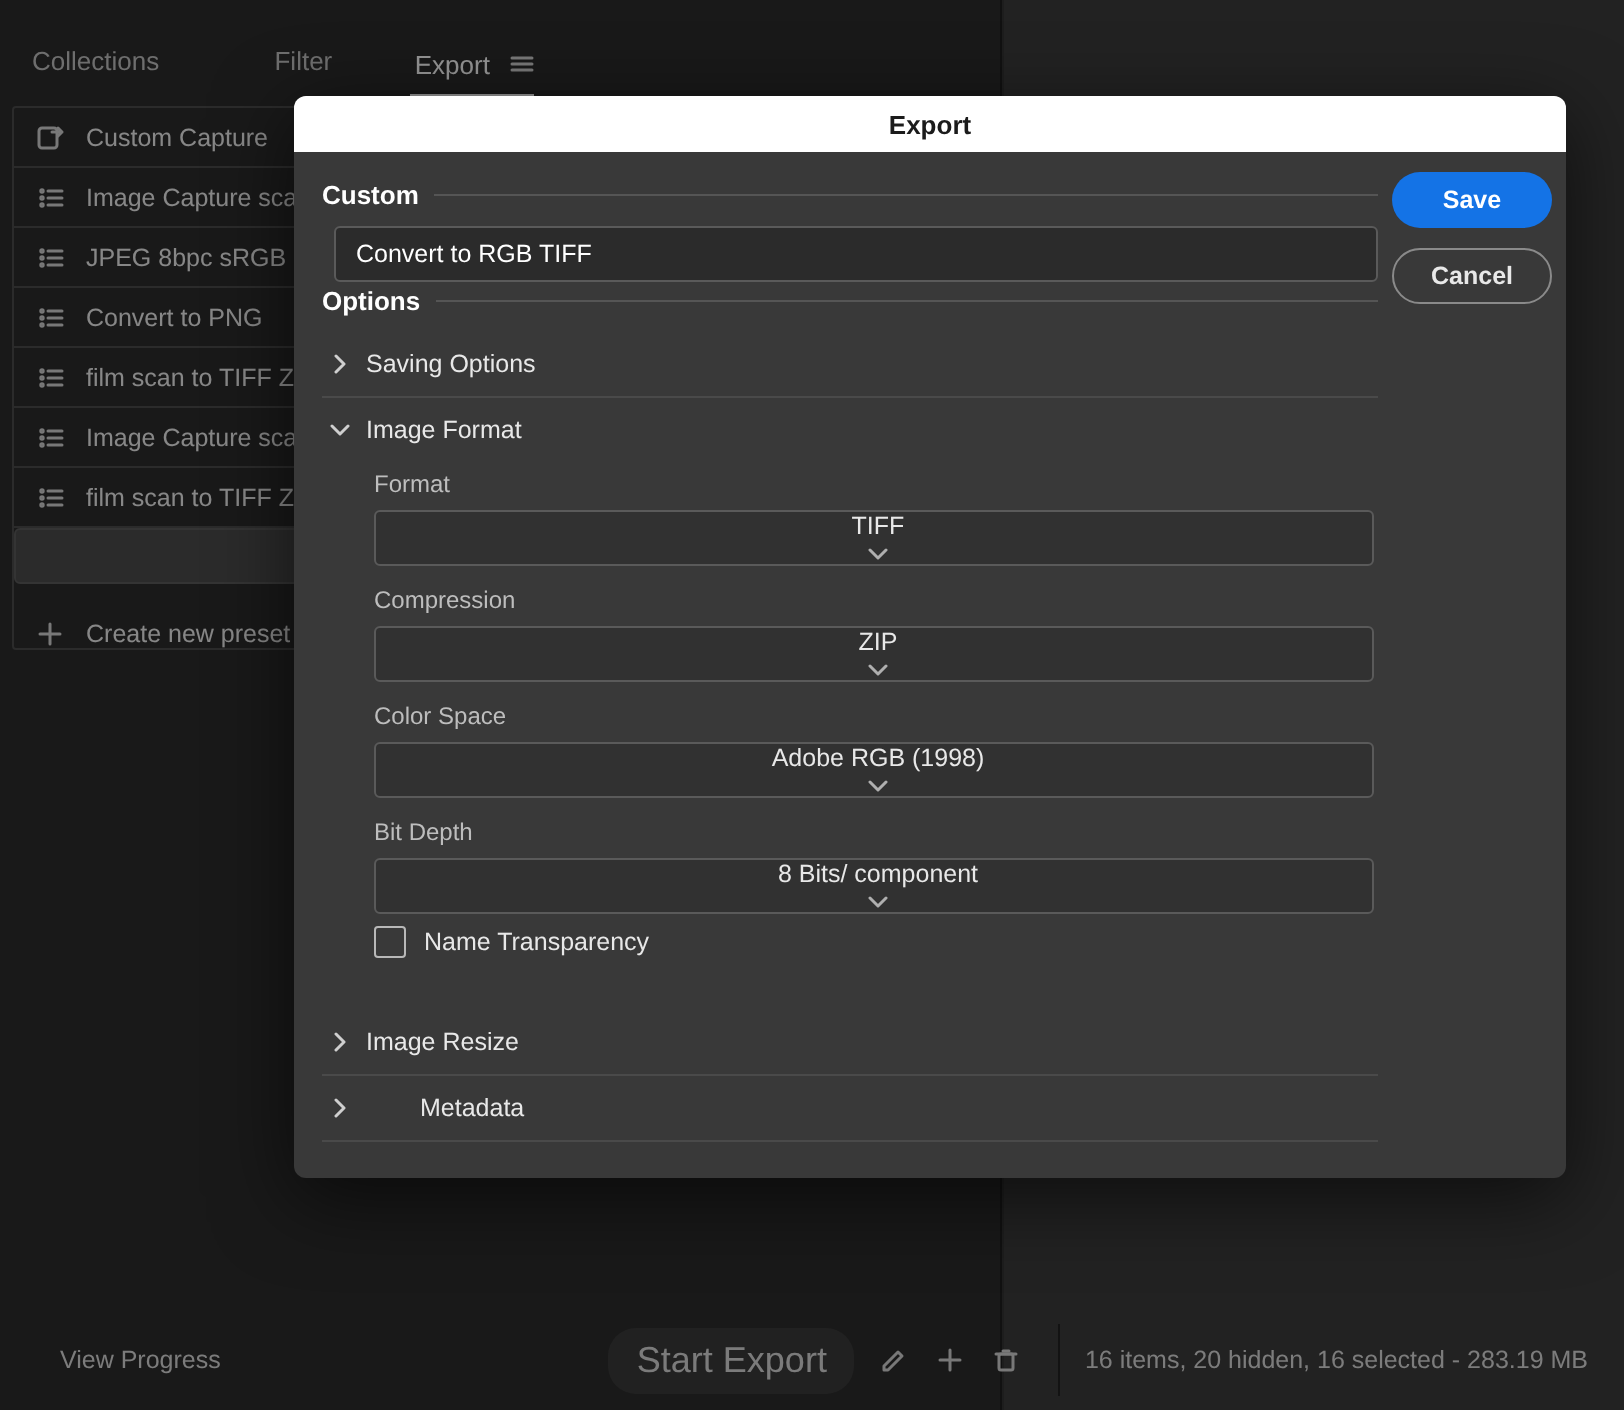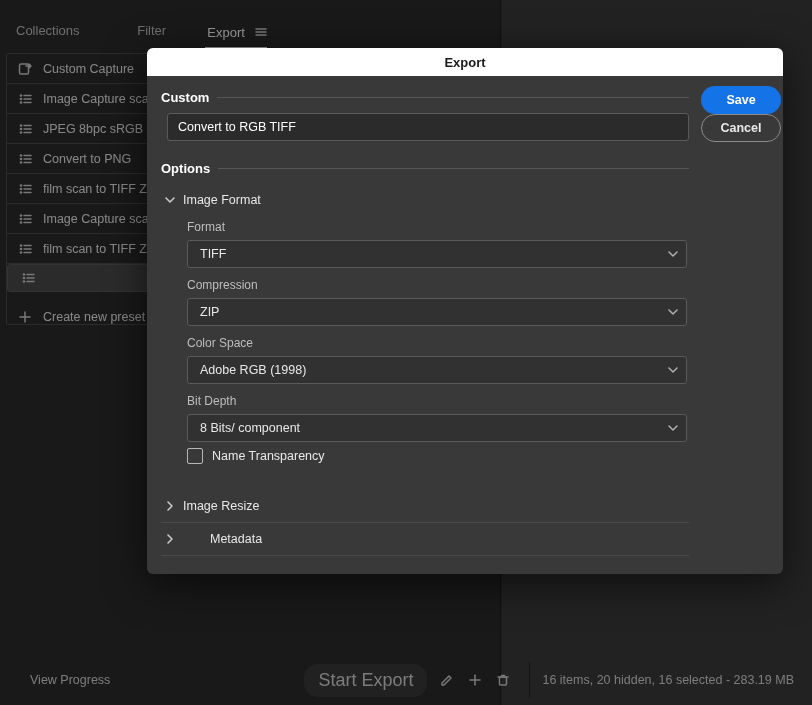--- a/index.html
+++ b/index.html
@@ -54,42 +54,42 @@
   .status{color:#d6d6d6;font-size:12.5px;padding-right:18px;}
   .foot-left{display:flex;align-items:center;flex:1;}
 
   
   .overlay{position:absolute;left:0;top:0;width:812px;height:705px;background:rgba(0,0,0,.42);}
   .modal{position:absolute;left:147px;top:48px;width:636px;border-radius:6px;background:var(--bg-modal);overflow:hidden;box-shadow:0 10px 40px rgba(0,0,0,.6);}
   .modal-top{height:28px;background:var(--bg-modal-top);display:flex;align-items:center;justify-content:center;}
   .modal-top span{color:var(--txt-dark);font-weight:600;font-size:13px;}
   .modal-body{display:flex;}
   .m-main{flex:1;padding:10px 12px 18px 14px;}
-  .m-side{width:70px;padding:10px 12px 0 0;display:flex;flex-direction:column;align-items:flex-start;}
+  .m-side{width:70px;padding:10px 12px 0 0;display:flex;flex-direction:column;align-items:center;gap:10px;}
   .btn{border-radius:14px;height:26px;padding:0 16px;font-size:12.5px;font-weight:600;display:inline-flex;align-items:center;justify-content:center;border:1px solid transparent;color:var(--txt-white);min-width:46px;}
   .btn-primary{background:var(--blue);}
   .btn-outline{background:transparent;border-color:#8a8a8a;color:var(--txt);}
 
   .sec-head{display:flex;align-items:center;margin:4px 0 8px;}
   .sec-head .tle{font-weight:700;color:var(--txt-white);font-size:13px;margin-right:8px;}
   .sec-head .ln{flex:1;height:1px;background:var(--line);}
   .lbl{color:var(--txt-dim);font-size:12px;margin:0 0 6px 6px;}
   .input{background:var(--bg-input);border:1px solid #5a5a5a;border-radius:3px;height:26px;display:flex;align-items:center;color:var(--txt-white);padding:0 10px;font-size:12.5px;margin:0 0 2px 6px;}
   .disc{display:flex;align-items:center;height:32px;border-bottom:1px solid var(--line-soft);}
   .disc:last-of-type{border-bottom:1px solid var(--line-soft);gap:27px;}
   .disc .chev{width:18px;display:flex;justify-content:center;margin-right:4px;}
   .disc .dl{font-size:12.5px;color:var(--txt);}
   .disc.no-border{border-bottom:none;}
   .field-group{padding:4px 2px 8px 26px;}
   .field-group .lbl{margin-left:0;}
-  .sel{background:var(--bg-select);border:1px solid #5a5a5a;border-radius:3px;height:26px;display:flex;align-items:center;justify-content:space-between;padding:0 8px 0 12px;color:var(--txt);font-size:12.5px;margin-bottom:10px;}
+  .sel{background:var(--bg-select);border:1px solid #5a5a5a;border-radius:3px;height:26px;display:flex;align-items:center;justify-content:space-between;padding:0 8px 0 12px;color:var(--txt);font-size:12.5px;margin-bottom:10px;flex-direction:column;}
   .sel .chv{opacity:.8;}
   .chk{display:flex;align-items:center;margin-top:6px;}
   .chk .box{width:14px;height:14px;border:1.5px solid #b8b8b8;border-radius:2px;margin-right:9px;}
-  .sec2{margin-top:20px;}
+  .sec2{margin-top:2px;}
   svg{display:block;}
   .svg-stroke{stroke:#cfcfcf;stroke-width:1.5;fill:none;stroke-linecap:round;stroke-linejoin:round;}
 </style>
 </head>
 <body>
 
 <div class="right-bg"></div>
 
 <div class="side">
   <div class="tabs">
@@ -293,20 +293,28 @@
       </div>
       <div class="input">
         <span>Convert to RGB TIFF</span>
       </div>
 
       <div class="sec-head sec2">
         <div class="tle">Options</div>
         <div class="ln"></div>
       </div>
 
+      <div class="disc">
+        <span class="chev">
+          <svg width="10" height="10">
+              <polyline class="svg-stroke" points="3,1 7,5 3,9"></polyline>
+            </svg>
+        </span>
+        <span class="dl">Saving Options</span>
+      </div>
 
       <div class="disc no-border">
         <span class="chev">
           <svg width="10" height="10">
               <polyline class="svg-stroke" points="1,3 5,7 9,3"></polyline>
             </svg>
         </span>
         <span class="dl">Image Format</span>
       </div>
 

